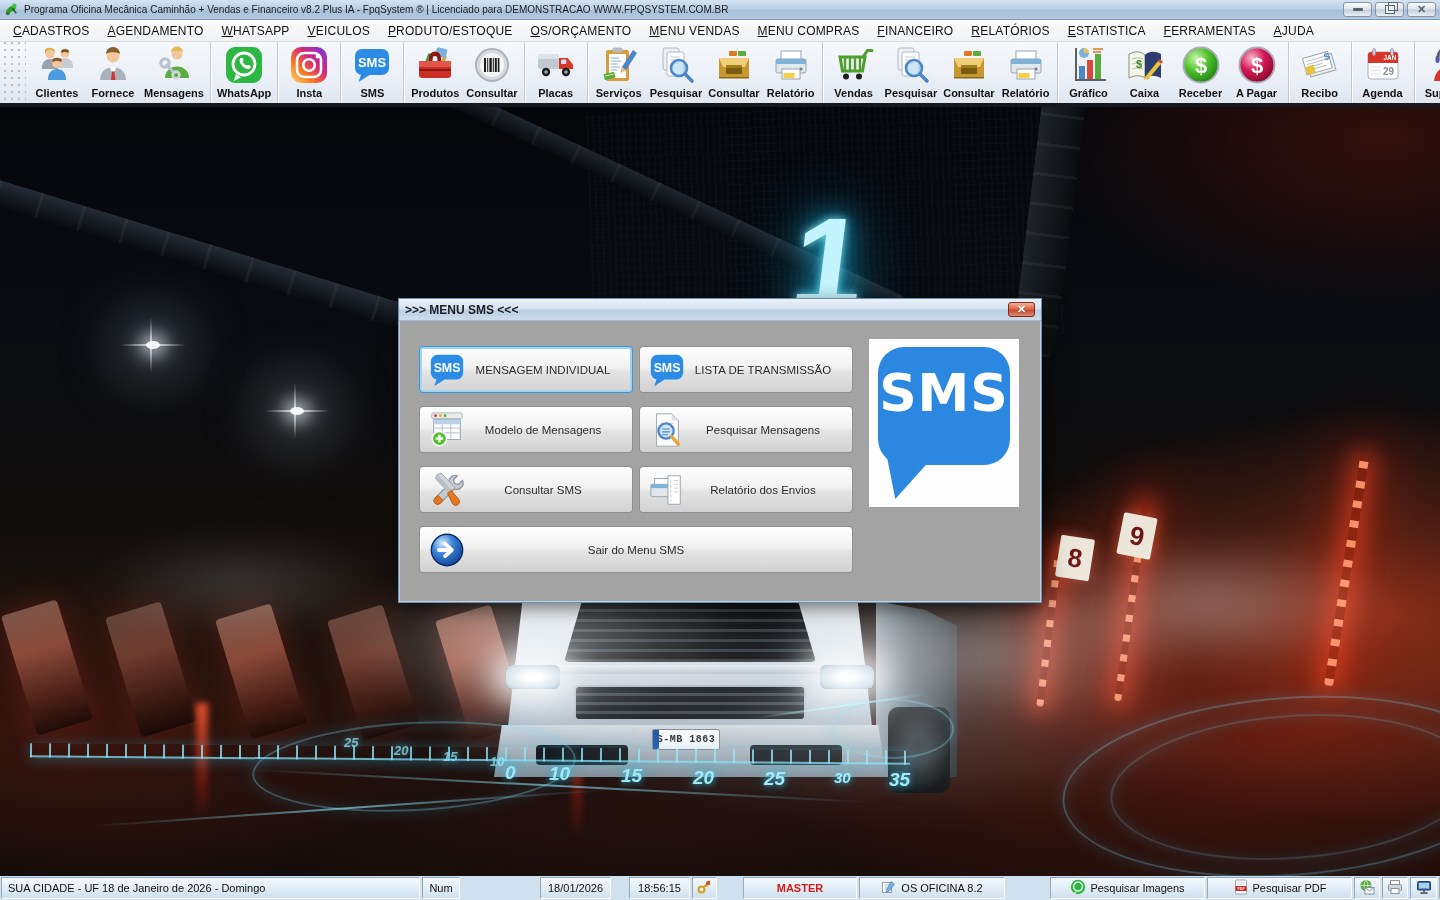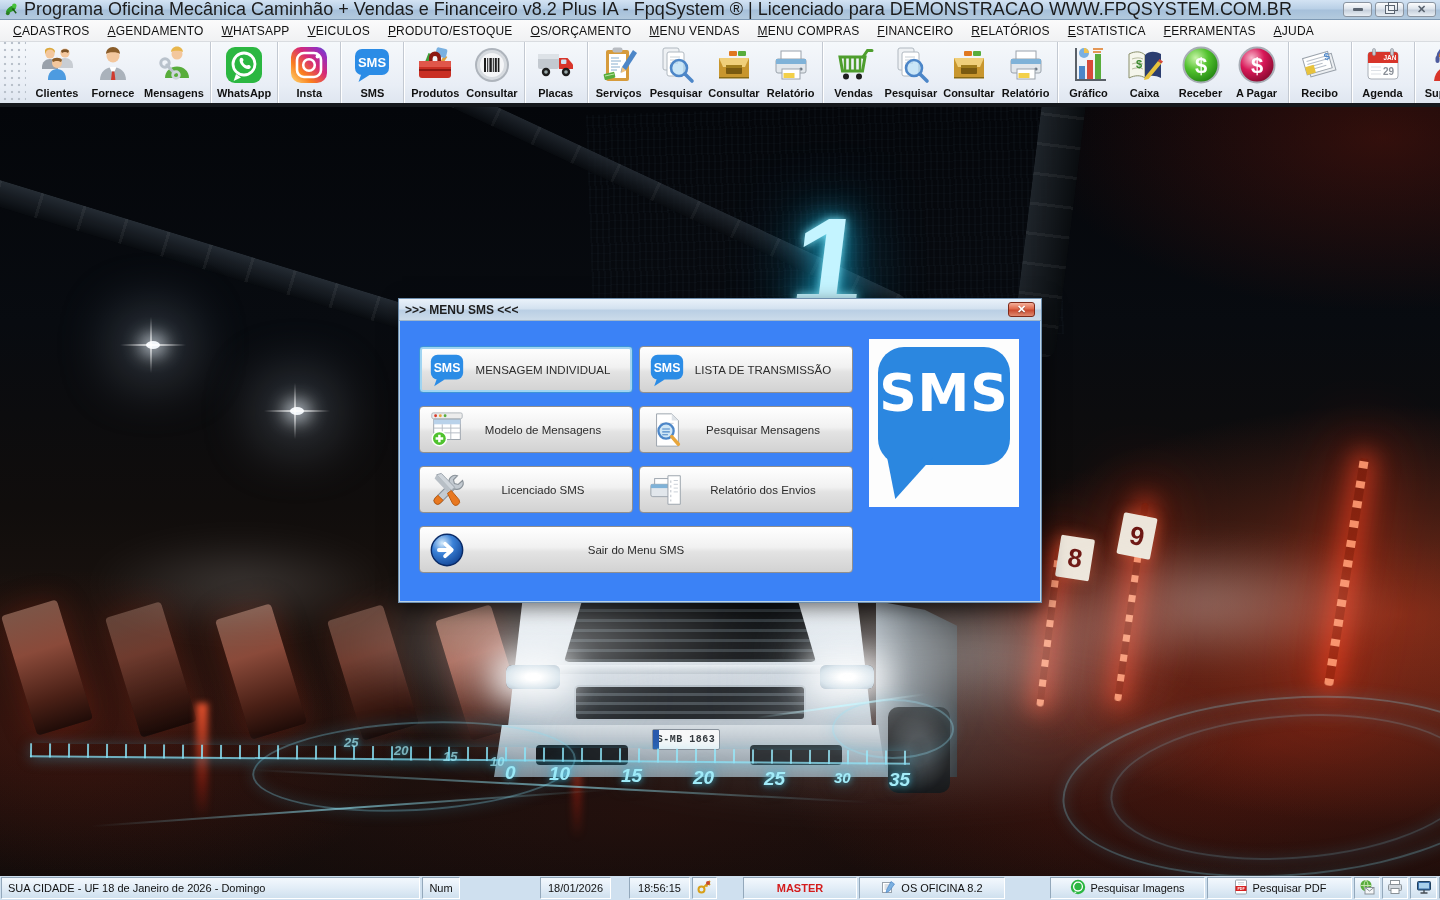--- a/index.html
+++ b/index.html
@@ -3,21 +3,21 @@
 <meta charset="utf-8">
 <style>
   html,body{margin:0;padding:0;background:#333;}
   #app{position:relative;width:1440px;height:900px;overflow:hidden;font-family:"Liberation Sans",sans-serif;background:#0a0d12;user-select:none;}
 
   
   .titlebar{position:absolute;left:0;top:0;width:1440px;height:20px;
     background:linear-gradient(180deg,#d3e3f3 0%,#b8cfe6 48%,#a6c0da 52%,#b3cade 100%);
     border-bottom:1px solid #7e99b4;display:flex;align-items:center;box-sizing:border-box;}
   .titlebar .app-icon{width:15px;height:15px;margin:0 5px 0 4px;flex:0 0 auto;}
-  .titlebar .title-text{font-size:18px;color:#1c1c1c;white-space:nowrap;}
+  .titlebar .title-text{font-size:10px;color:#1c1c1c;white-space:nowrap;}
   .win-controls{position:absolute;right:4px;top:2px;display:flex;gap:3px;}
   .win-btn{width:29px;height:15px;border:1px solid #8a94a0;border-radius:3px;box-sizing:border-box;
     background:linear-gradient(180deg,#fdfdfd,#dde4ec 45%,#c6d0dc 55%,#e8eef4);display:flex;align-items:center;justify-content:center;}
   .win-btn .dash{width:10px;height:3px;background:#5a6470;border-radius:1px;}
   .win-btn .rest{width:8px;height:7px;border:1.5px solid #5a6470;position:relative;background:#eef2f6;}
   .win-btn .rest:before{content:"";position:absolute;left:2px;top:-4px;width:8px;height:7px;border:1.5px solid #5a6470;}
   .win-btn .x{font-size:11px;font-weight:bold;color:#5a6470;line-height:1;}
 
   
   .menubar{position:absolute;left:0;top:20px;width:1440px;height:22px;background:linear-gradient(180deg,#fbfbfb,#f0f1f3);
@@ -110,21 +110,21 @@
 
   
   .hud-ruler{left:30px;top:640px;width:880px;height:12px;border-bottom:2px solid rgba(130,225,248,.75);
     background:repeating-linear-gradient(90deg, rgba(140,230,250,.8) 0 2px, transparent 2px 19px);
     box-shadow:0 2px 14px rgba(60,190,225,.35);transform:rotate(.5deg);}
   .hud-num{color:#9beaf8;font-weight:bold;text-shadow:0 0 6px rgba(60,200,235,.9),0 0 18px rgba(30,160,200,.6);font-style:italic;}
   .hud-ring{border:2px solid rgba(120,215,240,.35);border-radius:50%;box-shadow:0 0 16px rgba(60,180,215,.18), inset 0 0 16px rgba(60,180,215,.15);}
   .hud-line{height:2px;background:linear-gradient(90deg,transparent,rgba(150,235,252,.6),transparent);}
 
   
-  .dialog{position:absolute;left:398px;top:298px;width:644px;height:305px;background:#3b82f6;
+  .dialog{position:absolute;left:398px;top:298px;width:644px;height:305px;background:#a3a3a3;
     border:1px solid #6e8fae;box-shadow:0 0 0 1px #b9d3e8 inset,4px 5px 18px rgba(0,0,0,.55);box-sizing:border-box;z-index:20;}
   .dlg-title{height:22px;background:linear-gradient(180deg,#eaf2fa 0%,#d4e2f0 45%,#bacfe4 55%,#cbdbea 100%);
     border-bottom:1px solid #9eb6cc;display:flex;align-items:center;padding:0 6px;box-sizing:border-box;}
   .dlg-title-text{font-size:12px;font-weight:bold;color:#1e1e1e;flex:1;}
   .dlg-close{width:27px;height:15px;border:1px solid #7e2a1a;border-radius:3px;box-sizing:border-box;
     background:linear-gradient(180deg,#f4b09a 0%,#e06a4c 45%,#c94a30 55%,#e08a70 100%);
     display:flex;align-items:center;justify-content:center;}
   .dlg-close .x{color:#fff;font-size:11px;font-weight:bold;line-height:1;text-shadow:0 1px 1px rgba(0,0,0,.4);}
   .dlg-body{position:relative;height:282px;}
   .dlg-grid{position:absolute;left:20px;top:25px;width:434px;display:grid;grid-template-columns:214px 214px;column-gap:6px;row-gap:13px;}
@@ -689,21 +689,21 @@
             <span class="b-label">Pesquisar Mensagens</span>
           </div>
           <div class="dlg-btn">
             <span class="b-ic"><svg viewBox="0 0 40 40">
                 <path d="M31 5a6.5 6.5 0 00-8.4 8.4L7.5 28.5a3.8 3.8 0 005.4 5.4L28 18.8A6.5 6.5 0 0036.4 10l-4.6 4.2-4-1-1-4z" fill="#c3cad1" stroke="#8a9299" stroke-width="1.2"></path>
                 <path d="M9 4l5-1.5L28 17l-3.5 3.5z" fill="#cfd5db" stroke="#9aa2ab"></path>
                 <path d="M9 4L7 8l13.5 14L24 19z" fill="#b8bfc6"></path>
                 <path d="M24.5 20.5l8 9.5a3.6 3.6 0 11-6.5 4.5l-5.5-11z" fill="#e87820" stroke="#b85a10"></path>
                 <path d="M7.5 28.5a3.8 3.8 0 005.4 5.4l3-3-5.5-5.3z" fill="#e87820" stroke="#b85a10"></path>
               </svg></span>
-            <span class="b-label">Licenciado SMS</span>
+            <span class="b-label">Consultar SMS</span>
           </div>
           <div class="dlg-btn">
             <span class="b-ic"><svg viewBox="0 0 40 40">
                 <rect x="7" y="8" width="15" height="7" fill="#fff" stroke="#9aa2ab"></rect>
                 <rect x="3" y="14" width="23" height="13" rx="2" fill="#e2e7ec" stroke="#9aa2ab"></rect>
                 <rect x="3" y="14" width="23" height="4" fill="#7fb2d8"></rect>
                 <path d="M21 5h13v30H21z" fill="#fff" stroke="#9aa2ab"></path>
                 <path d="M24 10v22" stroke="#b8bfc8" stroke-dasharray="2.5 2.5"></path>
                 <path d="M27 10h4.5M27 14h4.5M27 18h4.5M27 22h4.5" stroke="#c8cfd6"></path>
               </svg></span>

